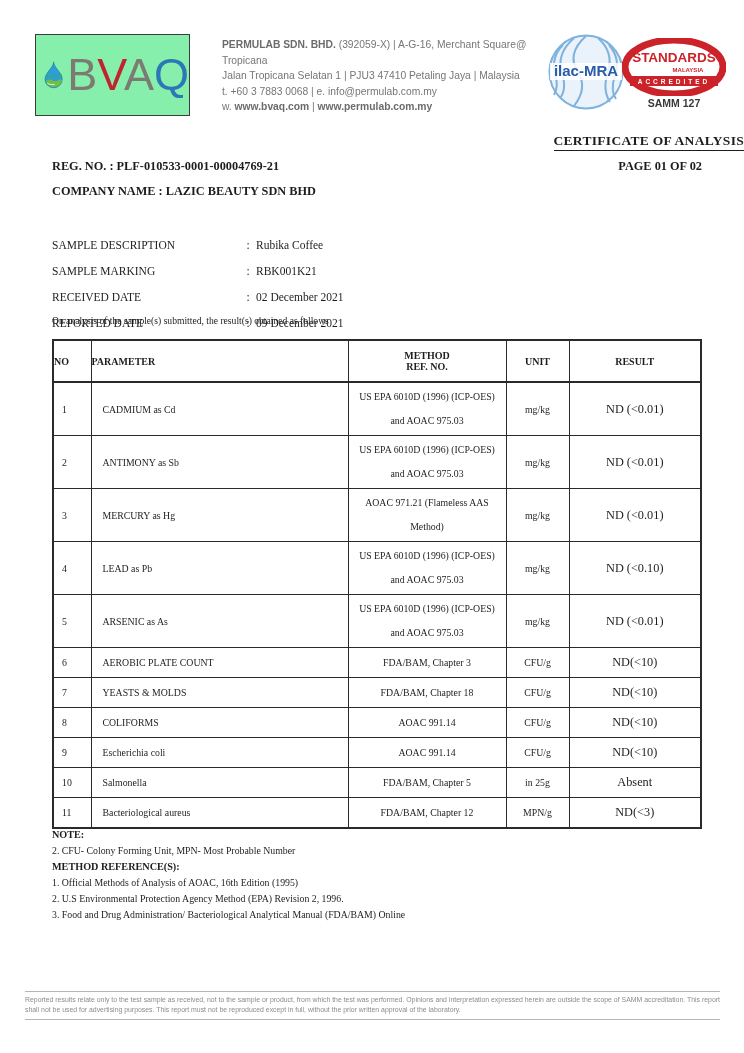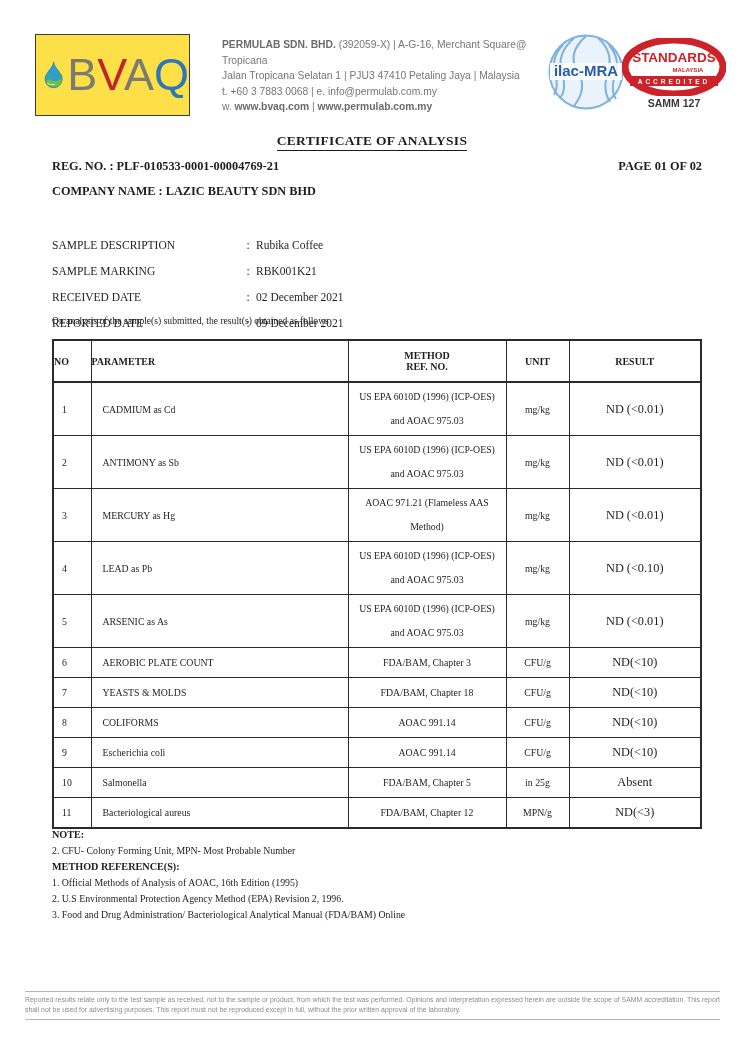--- a/index.html
+++ b/index.html
@@ -3,36 +3,36 @@
 <meta charset="utf-8">
 <style>
   html,body{margin:0;padding:0;background:#e8e8e8;}
   .page{
     position:relative;width:744px;height:1053px;background:#ffffff;
     font-family:"Liberation Serif",serif;color:#1d1d1d;overflow:hidden;
     margin:0 auto;box-shadow:0 0 4px rgba(0,0,0,.25);
   }
   
   .logo-box{position:absolute;left:35px;top:34px;width:153px;height:80px;
-    border:1px solid #3c3c3c;background:#fde047;display:flex;align-items:center;}
+    border:1px solid #3c3c3c;background:#86efac;display:flex;align-items:center;}
   .logo-drop{margin-left:6px;}
   .brand{font-family:"Liberation Sans",sans-serif;font-size:45px;font-weight:400;
     letter-spacing:0px;line-height:78px;margin-left:2px;}
   .brand .b,.brand .a{color:#7b7b71;}
   .brand .v{color:#bf2430;}
   .brand .q{color:#2c77b8;}
   .contact{position:absolute;left:222px;top:37px;width:330px;
     font-family:"Liberation Sans",sans-serif;font-size:10.3px;line-height:15.5px;color:#767676;}
   .contact b{color:#6b6b6b;}
   .badge-ilac{position:absolute;left:547px;top:33px;}
   .badge-std{position:absolute;left:622px;top:38px;}
   .samm{position:absolute;left:622px;top:97px;width:104px;text-align:center;
     font-family:"Liberation Sans",sans-serif;font-weight:bold;font-size:10.5px;color:#3a3a3a;}
   
-  .doc-title{position:absolute;left:0;top:133px;width:100%;text-align:center;
+  .doc-title{position:absolute;left:0;top:133px;width:100%;text-align:right;
     font-weight:bold;font-size:13.5px;letter-spacing:.3px;}
   .doc-title span{border-bottom:1.4px solid #1d1d1d;padding-bottom:2px;}
   .reg-line{position:absolute;left:52px;top:159px;font-weight:bold;font-size:12.3px;}
   .page-line{position:absolute;right:42px;top:159px;font-weight:bold;font-size:12.3px;}
   .company-line{position:absolute;left:52px;top:184px;font-weight:bold;font-size:12.3px;}
   
   .sample-block{position:absolute;left:52px;top:232px;width:560px;font-size:11.5px;}
   .sample-row{display:flex;height:26px;align-items:center;}
   .sample-row .lab{width:188px;}
   .sample-row .col{width:16px;text-align:center;}

